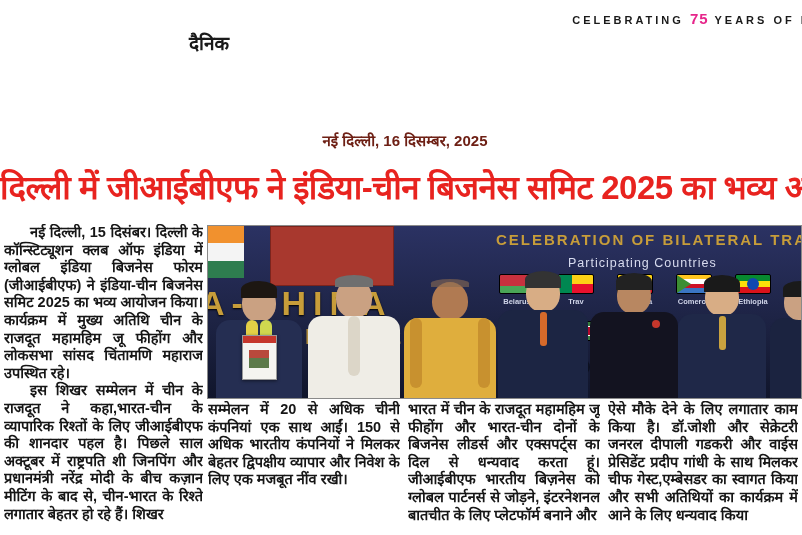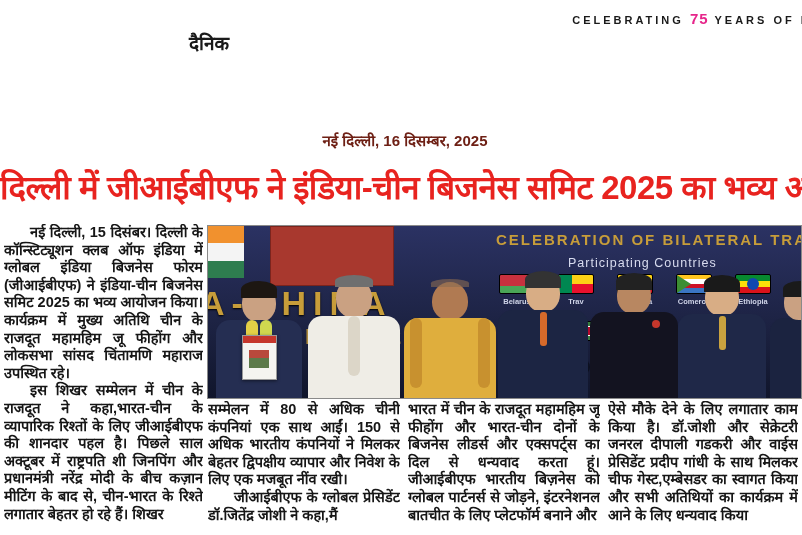--- a/index.html
+++ b/index.html
@@ -263,22 +263,21 @@
 
     <div class="person" style="left:562px;">
       <div class="head" style="width:32px;height:36px;">
           <div class="hair" style="background:#1a1a1a;"></div>
         </div>
       <div class="torso" style="width:60px;height:80px;background:#1b2340;"></div>
     </div>
   </div>
 
   <div id="col2" class="col">
-    <p>सम्मेलन में 80 से अधिक चीनी कंपनियां एक साथ आईं। 150 से अधिक भारतीय कंपनियों ने मिलकर बेहतर द्विपक्षीय व्यापार और निवेश के लिए एक मजबूत नींव रखी।</p>
-    <p class="indent">जीआईबीएफ के ग्लोबल प्रेसिडेंट डॉ.जितेंद्र जोशी ने कहा,मैं</p>
+    <p>सम्मेलन में 20 से अधिक चीनी कंपनियां एक साथ आईं। 150 से अधिक भारतीय कंपनियों ने मिलकर बेहतर द्विपक्षीय व्यापार और निवेश के लिए एक मजबूत नींव रखी।</p>
   </div>
   <div id="col3" class="col">
     <p>भारत में चीन के राजदूत महामहिम जू फीहोंग और भारत-चीन दोनों के बिजनेस लीडर्स और एक्सपर्ट्स का दिल से धन्यवाद करता हूं। जीआईबीएफ भारतीय बिज़नेस को ग्लोबल पार्टनर्स से जोड़ने, इंटरनेशनल बातचीत के लिए प्लेटफॉर्म बनाने और</p>
   </div>
   <div id="col4" class="col">
     <p>ऐसे मौके देने के लिए लगातार काम किया है। डॉ.जोशी और सेक्रेटरी जनरल दीपाली गडकरी और वाईस प्रेसिडेंट प्रदीप गांधी के साथ मिलकर चीफ गेस्ट,एम्बेसडर का स्वागत किया और सभी अतिथियों का कार्यक्रम में आने के लिए धन्यवाद किया</p>
   </div>
 
 </div>
 

